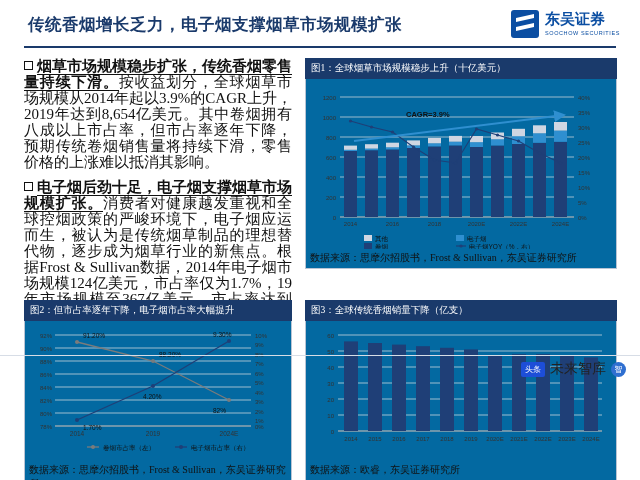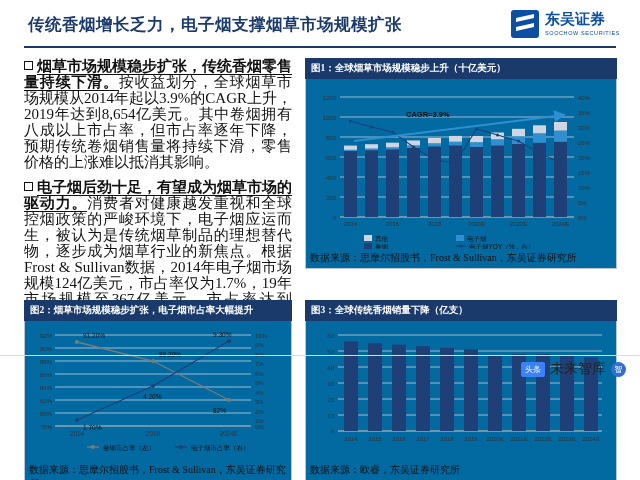--- a/index.html
+++ b/index.html
@@ -20,39 +20,39 @@
   
   .left{position:absolute;left:24px;top:58px;width:268px;}
   .para{font-size:15px;line-height:16px;color:#111;text-align:justify;margin-bottom:9px;}
   .bullet{display:inline-block;width:7px;height:7px;border:1.3px solid #111;margin-right:4px;vertical-align:1px;}
   .b{font-weight:bold;}
   .uw{border-bottom:1.6px solid #111;}
 
   
   .right{position:absolute;left:305px;top:58px;width:312px;}
 
-  .chart-title{background:#1a3a6b;color:#fff;font-size:9.5px;font-weight:bold;padding:4px 6px;font-family:"Liberation Serif",serif;}
+  .chart-title{background:#1a3a6b;color:#fff;font-size:9.5px;font-weight:normal;padding:4px 6px;font-family:"Liberation Serif",serif;}
   .chart-box{border:1px solid #b9c4d4;border-top:none;background:#0369a1;}
   .src{font-size:10px;color:#111;padding:2px 4px 3px 4px;font-family:"Liberation Serif",serif;}
 
   
   .bl{position:absolute;left:24px;top:300px;width:268px;}
   .br{position:absolute;left:305px;top:300px;width:312px;border-radius:21px;}
 
   svg{display:block;}
   .axlbl{font-family:"Liberation Sans",sans-serif;font-size:6px;fill:#333;}
   .axlbl7{font-family:"Liberation Sans",sans-serif;font-size:6.5px;fill:#333;}
   .dlbl{font-family:"Liberation Sans",sans-serif;font-size:6.5px;fill:#111;}
   .leg{font-family:"Liberation Sans",sans-serif;font-size:6.5px;fill:#111;}
   .cagr{font-family:"Liberation Sans",sans-serif;font-size:7.5px;fill:#111;font-weight:bold;}
 
   
   .footer{position:absolute;left:0;bottom:0;width:640px;height:26px;border-top:1px solid #d7dde6;}
   .ft-logo{position:absolute;right:14px;bottom:4px;display:flex;align-items:center;gap:5px;}
-  .ft-badge{background:#3b82f6;color:#fff;font-size:8px;padding:2px 4px;border-radius:2px;font-family:"Liberation Sans",sans-serif;}
+  .ft-badge{background:#1d4ed8;color:#fff;font-size:8px;padding:2px 4px;border-radius:2px;font-family:"Liberation Sans",sans-serif;}
   .ft-txt{font-size:14px;color:#222;font-family:"Liberation Serif",serif;}
   .ft-mark{width:15px;height:15px;background:#2f6fd0;border-radius:50%;color:#fff;font-size:8px;display:flex;align-items:center;justify-content:center;font-family:"Liberation Sans",sans-serif;}
 </style>
 </head>
 <body>
 
 <div class="page">
 
   <div class="header">
     <div class="hdr-title">传统香烟增长乏力，电子烟支撑烟草市场规模扩张</div>
@@ -64,21 +64,21 @@
         <div class="logo-txt-en">SOOCHOW SECURITIES</div>
       </div>
     </div>
   </div>
 
   <div class="left">
     <div class="para">
       <span class="bullet"></span><span class="b uw">烟草市场规模稳步扩张，传统香烟零售量持续下滑。</span><span>按收益划分，全球烟草市场规模从2014年起以3.9%的CAGR上升，2019年达到8,654亿美元。其中卷烟拥有八成以上市占率，但市占率逐年下降，预期传统卷烟销售量将持续下滑，零售价格的上涨难以抵消其影响。</span>
     </div>
     <div class="para">
-      <span class="bullet"></span><span class="b uw">电子烟后劲十足，有望成为烟草市场的驱动力。</span><span>消费者对健康越发重视和全球控烟政策的严峻环境下，电子烟应运而生，被认为是传统烟草制品的理想替代物，逐步成为烟草行业的新焦点。根据Frost &amp; Sullivan数据，2014年电子烟市场规模124亿美元，市占率仅为1.7%，19年市场规模至367亿美元，市占率达到4.2%，略高于传统烟草技术的进一步成熟。2024年电子烟市场份额将达到1,115亿美元，在烟草市场的占有率达9.3%，成为重要一环。</span>
+      <span class="bullet"></span><span class="b uw">电子烟后劲十足，电子烟支撑烟草市场规模扩张。</span><span>消费者对健康越发重视和全球控烟政策的严峻环境下，电子烟应运而生，被认为是传统烟草制品的理想替代物，逐步成为烟草行业的新焦点。根据Frost &amp; Sullivan数据，2014年电子烟市场规模124亿美元，市占率仅为1.7%，19年市场规模至367亿美元，市占率达到4.2%，略高于传统烟草技术的进一步成熟。2024年电子烟市场份额将达到1,115亿美元，在烟草市场的占有率达9.3%，成为重要一环。</span>
     </div>
   </div>
 
   <div class="right">
     <div class="chart-title">图1：全球烟草市场规模稳步上升（十亿美元）</div>
     <div class="chart-box">
       <svg width="310" height="170" viewBox="0 0 310 170">
 
         <g stroke="#dfdfdf" stroke-width="0.7">
           <line x1="34" y1="18" x2="268" y2="18"></line>
@@ -192,21 +192,21 @@
           <line x1="150" y1="167" x2="160" y2="167" stroke="#1f3f77" stroke-width="1.2"></line>
             <circle cx="155" cy="167" r="1.6" fill="#1f3f77"></circle>
           <text class="leg" x="163" y="169.5">电子烟YOY（%，右）</text>
         </g>
       </svg>
       <div class="src">数据来源：思摩尔招股书，Frost &amp; Sullivan，东吴证券研究所</div>
     </div>
   </div>
 
   <div class="bl">
-    <div class="chart-title">图2：烟草市场规模稳步扩张，电子烟市占率大幅提升</div>
+    <div class="chart-title">图2：但市占率逐年下降，电子烟市占率大幅提升</div>
     <div class="chart-box">
       <svg width="266" height="140" viewBox="0 0 266 140">
         <g stroke="#e2e2e2" stroke-width="0.7">
           <line x1="30" y1="14" x2="226" y2="14"></line>
           <line x1="30" y1="27" x2="226" y2="27"></line>
           <line x1="30" y1="40" x2="226" y2="40"></line>
           <line x1="30" y1="53" x2="226" y2="53"></line>
           <line x1="30" y1="66" x2="226" y2="66"></line>
           <line x1="30" y1="79" x2="226" y2="79"></line>
           <line x1="30" y1="92" x2="226" y2="92"></line>

